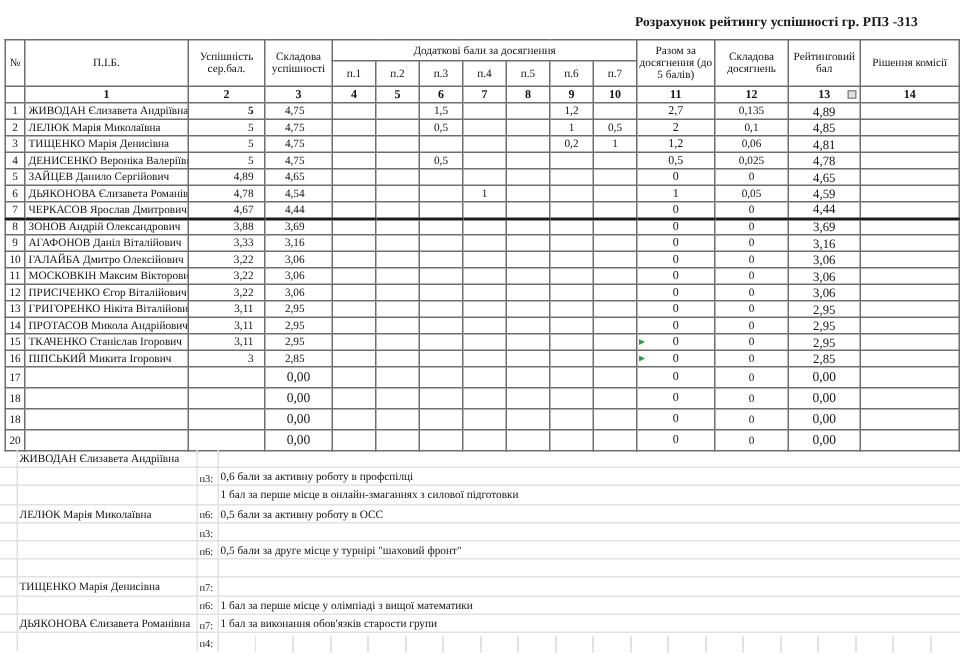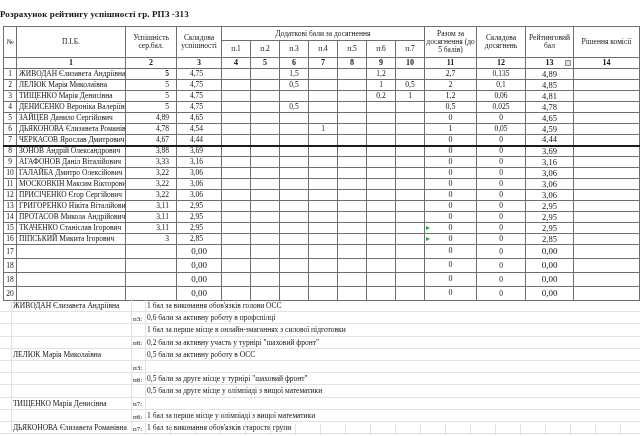--- a/index.html
+++ b/index.html
@@ -2,21 +2,21 @@
 <html><head>
 <meta charset="utf-8">
 <style>
   html,body{margin:0;padding:0;}
   body{
     width:640px;height:436px;background:#ffffff;position:relative;overflow:hidden;
     font-family:"Liberation Serif",serif;color:#151515;
     -webkit-font-smoothing:antialiased;
   }
   .title{
-    position:absolute;top:9px;left:0;width:612px;text-align:left;
+    position:absolute;top:9px;left:0;width:612px;text-align:right;
     font-size:9px;font-weight:bold;letter-spacing:.1px;
   }
   table.sheet{
     position:absolute;left:3px;top:26px;width:636px;
     border-collapse:collapse;table-layout:fixed;
   }
   .sheet th,.sheet td{
     border:1px solid #6e6e6e;padding:0;overflow:hidden;
     font-weight:normal;font-size:7.5px;line-height:1.05;vertical-align:middle;
     text-align:center;white-space:nowrap;
@@ -300,21 +300,21 @@
         <td class="c-extra"></td>
         <td class="c-extra"></td>
         <td class="c-extra"></td>
         <td class="c-total">0</td>
         <td class="c-ach">0</td>
         <td class="c-rating">3,06</td>
         <td class="c-dec"></td>
       </tr>
       <tr>
         <td class="c-num">12</td>
-        <td class="c-name">ПРИСІЧЕНКО Єгор Сергійович</td>
+        <td class="c-name">ПРИСІЧЕНКО Єгор Віталійович</td>
         <td class="c-avg">3,22</td>
         <td class="c-comp">3,06</td>
         <td class="c-extra"></td>
         <td class="c-extra"></td>
         <td class="c-extra"></td>
         <td class="c-extra"></td>
         <td class="c-extra"></td>
         <td class="c-extra"></td>
         <td class="c-extra"></td>
         <td class="c-total">0</td>
@@ -461,46 +461,41 @@
     </tbody>
 </table>
 
 <div class="legend" id="legend">
   <div class="vline" style="left:11px"></div>
   <div class="vline" style="left:131px"></div>
   <div class="vline" style="left:145px"></div>
   <div class="lrow">
       <span class="lname">ЖИВОДАН Єлизавета Андріївна</span>
       <span class="lmark">п3:</span>
-      <span class="ltext">1 бал за виконання обов'язків голови ОСС</span>
     </div>
     <div class="lrow">
       <span class="ltext">0,6 бали за активну роботу в профспілці</span>
     </div>
     <div class="lrow">
       <span class="lmark">п6:</span>
       <span class="ltext">1 бал  за перше місце в онлайн-змаганнях з силової підготовки</span>
-    </div>
-    <div class="lrow">
-      <span class="ltext">0,2 бали за активну участь у турнірі "шаховий фронт"</span>
     </div>
     <div class="lrow">
       <span class="lname">ЛЕЛЮК Марія Миколаївна</span>
       <span class="lmark">п3:</span>
       <span class="ltext">0,5 бали за активну роботу в ОСС</span>
     </div>
     <div class="lrow">
       <span class="lmark">п6:</span>
     </div>
     <div class="lrow">
       <span class="ltext">0,5 бали за друге місце у турнірі "шаховий фронт"</span>
     </div>
     <div class="lrow">
       <span class="lmark">п7:</span>
-      <span class="ltext">0,5 бали за друге місце у олімпіаді з вищої математики</span>
     </div>
     <div class="lrow">
       <span class="lname">ТИЩЕНКО Марія Денисівна</span>
       <span class="lmark">п6:</span>
     </div>
     <div class="lrow">
       <span class="lmark">п7:</span>
       <span class="ltext">1 бал  за перше місце у олімпіаді з вищої математики</span>
     </div>
     <div class="lrow">

